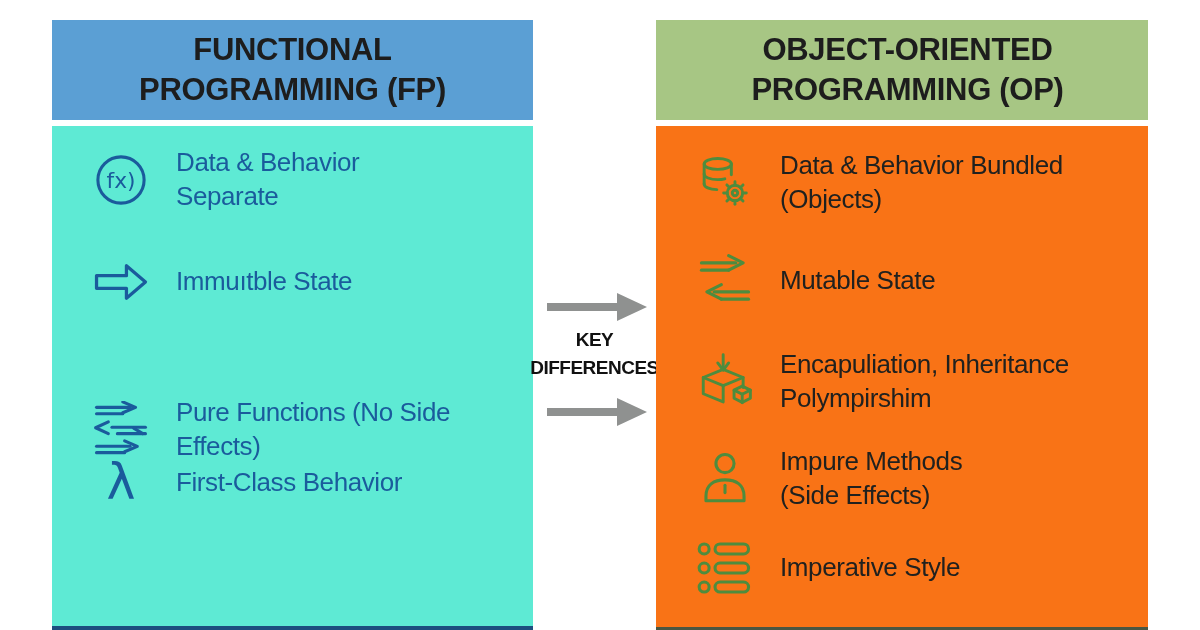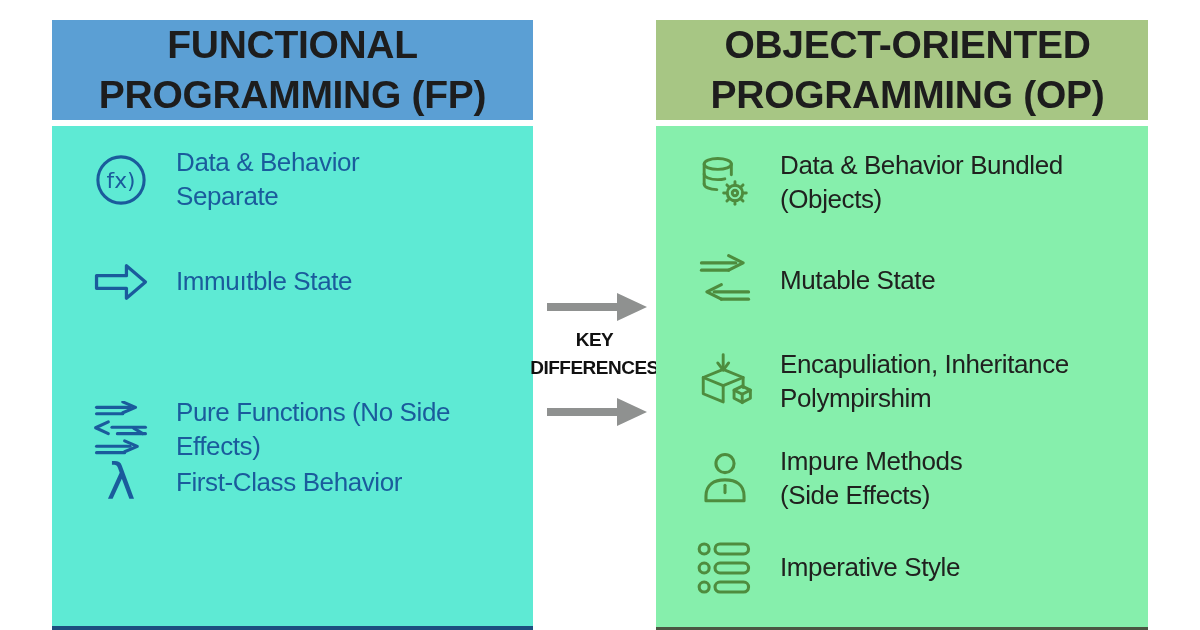--- a/index.html
+++ b/index.html
@@ -13,21 +13,21 @@
   }
 
   
   .panel-header {
     position: absolute;
     top: 20px; height: 100px;
     display: flex; align-items: center; justify-content: center;
     text-align: center;
   }
   .panel-header .title {
-    font-size: 39px; font-weight: bold; line-height: 1.28;
+    font-size: 31px; font-weight: bold; line-height: 1.28;
     letter-spacing: -0.3px; color: #1d1d1d;
     white-space: pre-line;
   }
   .panel-body {
     position: absolute;
     top: 126px; height: 504px;
   }
   #fp-header, #fp-body   { left: 52px;  width: 481px; }
   #oop-header, #oop-body { left: 656px; width: 492px; }
   #fp-header  { background: #5b9fd4; }
@@ -168,21 +168,21 @@
         <polygon points="70,2 100,16 70,30" fill="currentColor"></polygon>
       </svg>
     </span>
   </div>
 
   <div class="panel-header" id="oop-header" style="background: rgb(167, 198, 132);">
     <div class="title">OBJECT-ORIENTED
 PROGRAMMING (OP)</div>
   </div>
 
-  <div class="panel-body" id="oop-body" style="background: #86efac; text-decoration: underline;">
+  <div class="panel-body" id="oop-body" style="background: #f97316; text-decoration: underline;">
 
     <div class="feature-row" id="oop-row-0">
       <span class="feature-icon">
         <svg viewBox="0 0 64 64" fill="none" stroke="currentColor" stroke-width="3.2" stroke-linecap="round" stroke-linejoin="round">
           <ellipse cx="24" cy="11" rx="15" ry="6"></ellipse>
           <path d="M9 11 V33"></path>
             <path d="M39 11 V23"></path>
           <path d="M9 22 c0 3.5 6.5 6.3 15 6.3 c2.8 0 5.5 -0.3 7.8 -0.9"></path>
           <path d="M9 33 c0 3.5 6 6.2 14 6.3"></path>
           <circle cx="43" cy="43" r="8.5"></circle>

